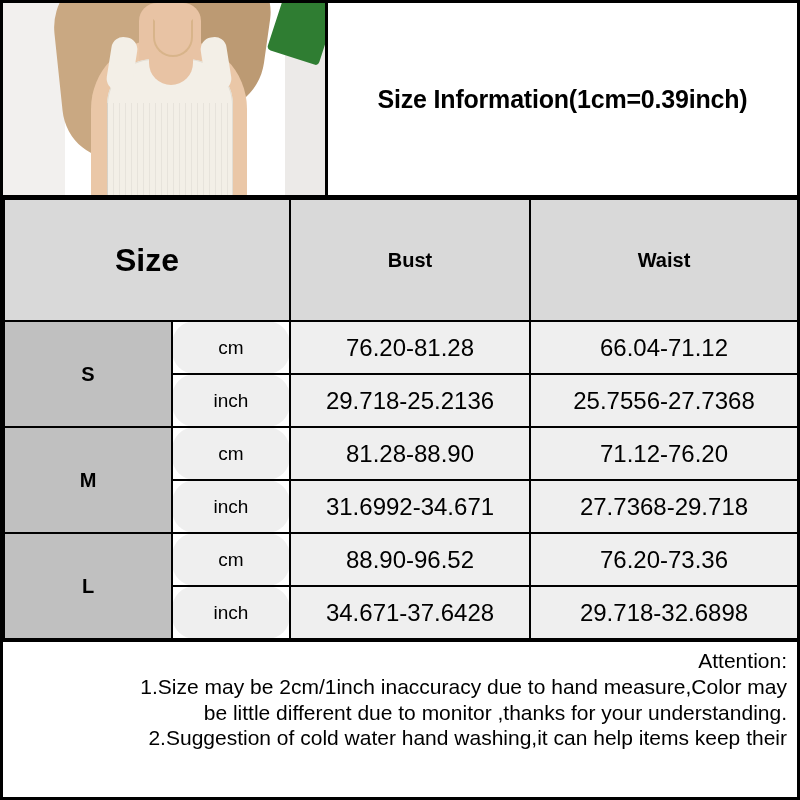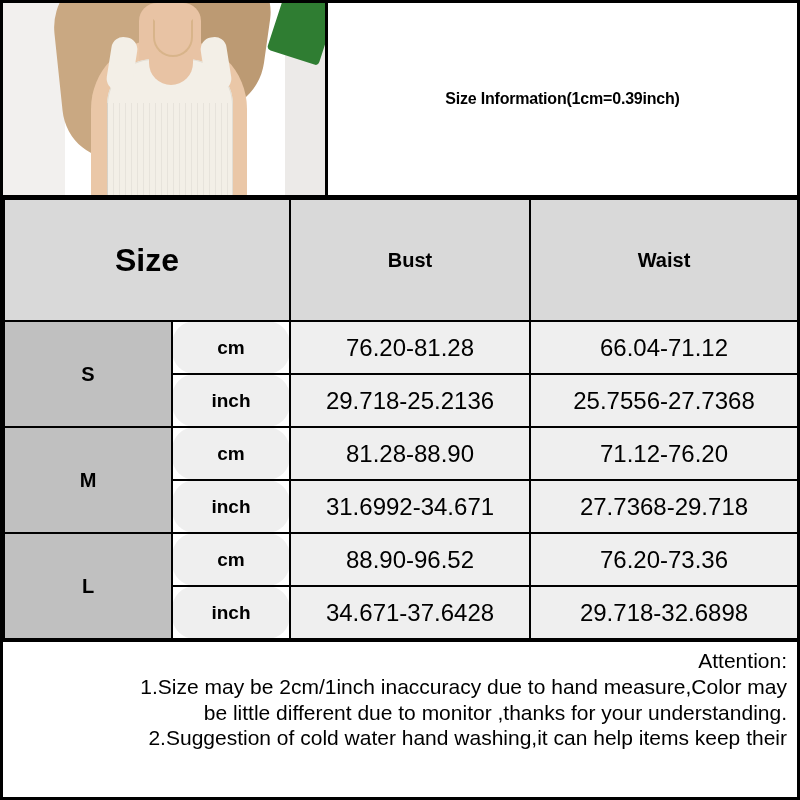--- a/index.html
+++ b/index.html
@@ -148,21 +148,21 @@
 
   .title-cell {
     flex: 1 1 auto;
     display: flex;
     align-items: center;
     justify-content: center;
     padding: 0 10px;
     background: #ffffff;
   }
   .title-cell .title-text {
-    font-size: 16px;
+    font-size: 25px;
     font-weight: bold;
     letter-spacing: -0.2px;
     white-space: nowrap;
   }
 
   
   table.size-table {
     width: 100%;
     border-collapse: collapse;
     table-layout: fixed;
@@ -188,21 +188,21 @@
     font-weight: bold;
     height: 120px;
   }
   table.size-table .size-label {
     background: #c0c0c0;
     font-size: 20px;
     font-weight: bold;
   }
   table.size-table .unit-cell {
     background: #efefef;
-    font-weight: bold;
+    font-weight: normal;
     font-size: 19px;
     border-radius: 23px;
   }
   table.size-table .val-cell {
     background: #efefef;
     font-size: 24px;
   }
   
   col.c-size  { width: 168px; }
   col.c-unit  { width: 118px; }

